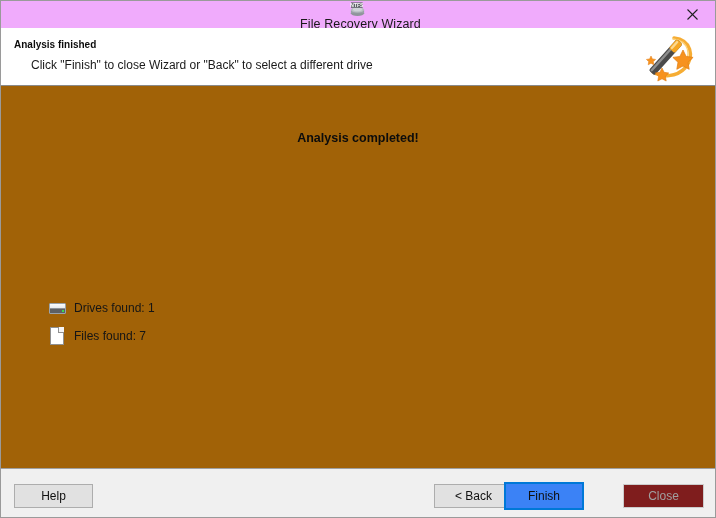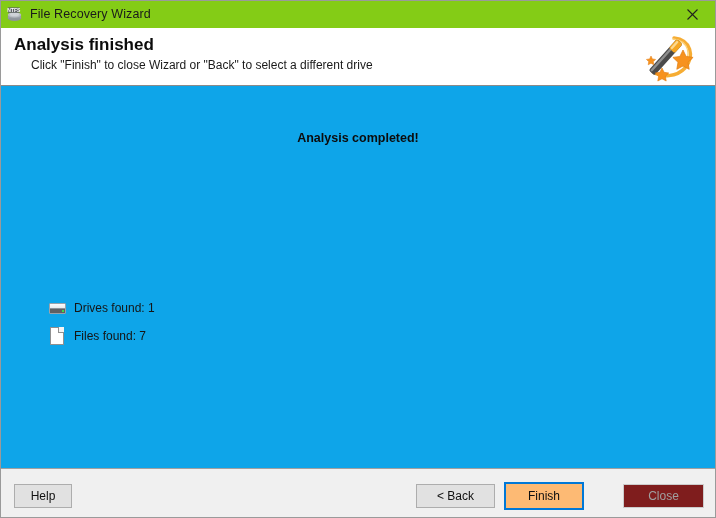--- a/index.html
+++ b/index.html
@@ -25,24 +25,25 @@
     background: #ffffff;
     display: flex;
     flex-direction: column;
   }
 
   
   .titlebar {
     position: relative;
     height: 27px;
     min-height: 27px;
-    background: #84cc16;
+    background: #f0abfc;
     display: flex;
     align-items: center;
     padding-left: 5px;
+    flex-direction: column;
   }
   .title-icon {
     width: 17px;
     height: 17px;
     position: relative;
     flex: 0 0 auto;
     margin-right: 7px;
   }
   .title-text {
     font-size: 12.5px;
@@ -67,21 +68,21 @@
   .header {
     position: relative;
     height: 58px;
     min-height: 58px;
     background: #ffffff;
     border-bottom: 1px solid #8a8a8a;
     box-sizing: border-box;
     padding: 9px 0 0 13px;
   }
   .header-title {
-    font-size: 17px;
+    font-size: 10px;
     font-weight: bold;
     color: #0c0c0c;
     line-height: 15px;
   }
   .header-sub {
     font-size: 12px;
     color: #1a1a1a;
     line-height: 15px;
     margin-top: 6px;
     margin-left: 17px;
@@ -91,21 +92,21 @@
     right: 14px;
     top: 4px;
     width: 72px;
     height: 52px;
   }
 
   
   .content {
     position: relative;
     flex: 1 1 auto;
-    background: #0ea5e9;
+    background: #a16207;
     border-bottom: 1px solid #a0a0a0;
     box-sizing: border-box;
   }
   .completed-msg {
     position: absolute;
     left: 0;
     right: 0;
     top: 45px;
     text-align: center;
     font-size: 12.5px;
@@ -230,24 +231,24 @@
     font-family: "Liberation Sans", sans-serif;
     font-size: 12px;
     color: #101010;
     display: flex;
     align-items: center;
     justify-content: center;
     box-sizing: border-box;
     padding: 0;
     cursor: default;
   }
-  .btn-help   { left: 13px;  top: 15px; width: 58px; }
-  .btn-back   { left: 415px; top: 15px; width: 79px; }
+  .btn-help   { left: 13px;  top: 15px; width: 79px; }
+  .btn-back   { left: 433px; top: 15px; width: 79px; }
   .btn-finish { left: 503px; top: 13px; width: 80px; height: 28px;
-                border: 2px solid #0078d7; background: #fdba74; }
+                border: 2px solid #0078d7; background: #3b82f6; }
   .btn-close  { left: 622px; top: 15px; width: 81px;
                 background: #7f1d1d; border: 1px solid #cccccc; color: #a0a0a0; }
 </style>
 </head>
 <body>
 
 <div class="window">
 
   <div class="titlebar">
     <span class="title-icon">

